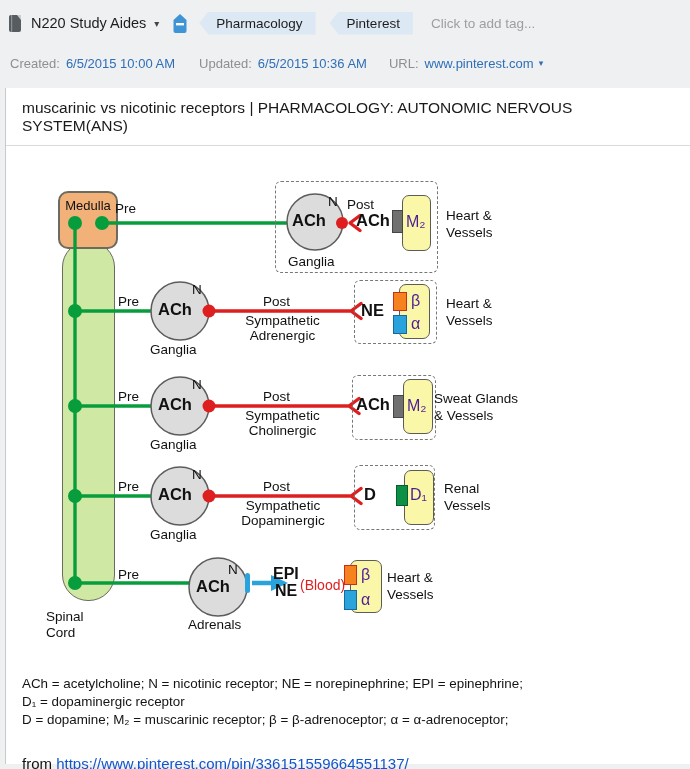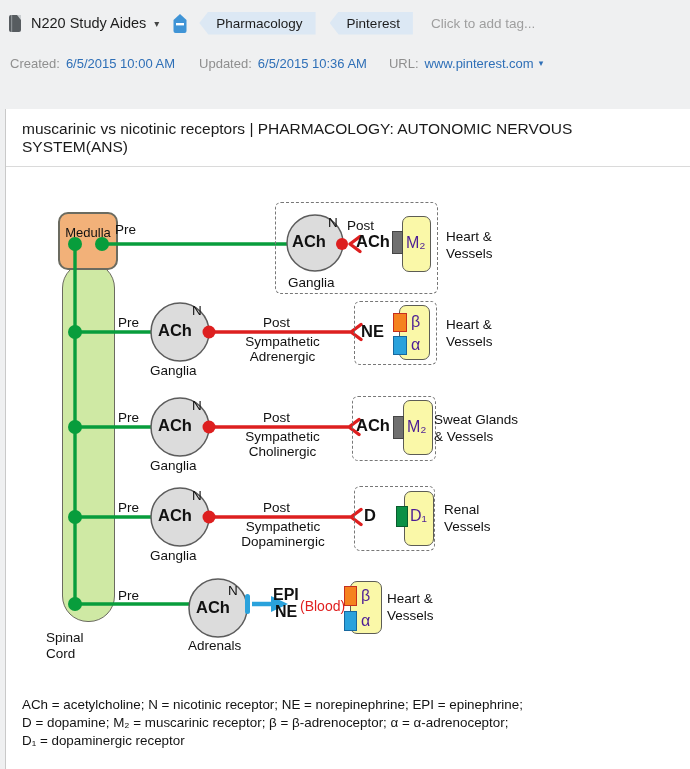--- a/index.html
+++ b/index.html
@@ -1,19 +1,19 @@
 <!DOCTYPE html>
 <html><head>
 <meta charset="utf-8">
 <style>
   * { margin:0; padding:0; box-sizing:border-box; }
   html,body { width:690px; height:769px; overflow:hidden; background:#eff0f1;
               font-family:"Liberation Sans","DejaVu Sans",sans-serif; }
   
-  .hdr { height:109px; background:#eff0f1; padding:0 0 0 8px; }
+  .hdr { height:88px; background:#eff0f1; padding:0 0 0 8px; }
   .hdr-row1 { display:flex; align-items:center; height:46px; gap:6px; }
   .nb-name { font-size:14.5px; color:#1d1d1d; margin-left:2px; }
   .caret { font-size:10px; color:#444; margin-left:2px; }
   .tagicon { margin-left:8px; margin-right:6px; }
   .pill { background:#dce8f4; color:#1d1d1d; font-size:13.5px; height:23px;
           display:flex; align-items:center; padding:0 13px 0 17px; margin-right:8px;
           clip-path:polygon(9px 0,100% 0,100% 100%,9px 100%,0 50%); cursor:default; }
   .addtag { color:#9e9e9e; font-size:13.5px; margin-left:4px; }
   .hdr-row2 { display:flex; align-items:center; height:34px; font-size:13px; }
   .mlabel { color:#8f8f8f; margin-right:6px; }
@@ -34,21 +34,21 @@
   .ctr { text-align:left; }
   .target { font-size:13.5px; color:#111; line-height:16.5px; }
   .dashedbox { border:1.5px dashed #777; border-radius:6px; }
   .yellowrect { background:#faf8a8; border:1.5px solid #5c5c55; border-radius:7px; }
   .slab-gray  { background:#707070; border:1px solid #454545; }
   .slab-orange{ background:#f5821f; border:1px solid #c62f1e; }
   .slab-blue  { background:#2aa2dc; border:1px solid #17689f; }
   .slab-green { background:#0b9045; border:1px solid #0a5c2e; }
   .rsub { font-size:16px; color:#4c1d95; }
   .medulla { background:#f2b179; border:2px solid #6b6b60; border-radius:10px;
-             text-align:center; font-size:13px; color:#111; padding-top:11px; }
+             text-align:center; font-size:13px; color:#111; padding-top:5px; }
   .cord { background:#cfe9a4; border:1.5px solid #6b6b60; border-radius:26px; }
   .blood { color:#e01f1f; font-weight:normal; font-size:14px; white-space:nowrap; }
   .legend { font-size:13.4px; color:#141414; line-height:18.2px; white-space:nowrap; }
   .fromline { font-size:15px; color:#111; }
   .fromline a { color:#1155cc; }
   svg.layer { position:absolute; left:0; top:0; }
 </style>
 </head>
 <body>
 
@@ -232,22 +232,22 @@
       <div>Heart &amp;</div>
       <div>Vessels</div>
     </div>
     <div class="abs dlabel ctr" style="left:40px;top:456px;width:58px;line-height:16px;">
       <div>Spinal</div>
       <div>Cord</div>
     </div>
 
     <div class="abs legend" style="left:16px;top:522px;">
       <div>ACh = acetylcholine; N = nicotinic receptor; NE = norepinephrine; EPI = epinephrine;</div>
+      <div>D₁ = dopaminergic receptor</div>
       <div>D = dopamine; M₂ = muscarinic receptor; β = β-adrenoceptor; α = α-adrenoceptor;</div>
-      <div>D₁ = dopaminergic receptor</div>
     </div>
 
     <div class="abs fromline" style="left:16px;top:602px;">
       <span>from</span>
       <a href="#">https://www.pinterest.com/pin/336151559664551137/</a>
     </div>
 
   </div>
 </div>
 

